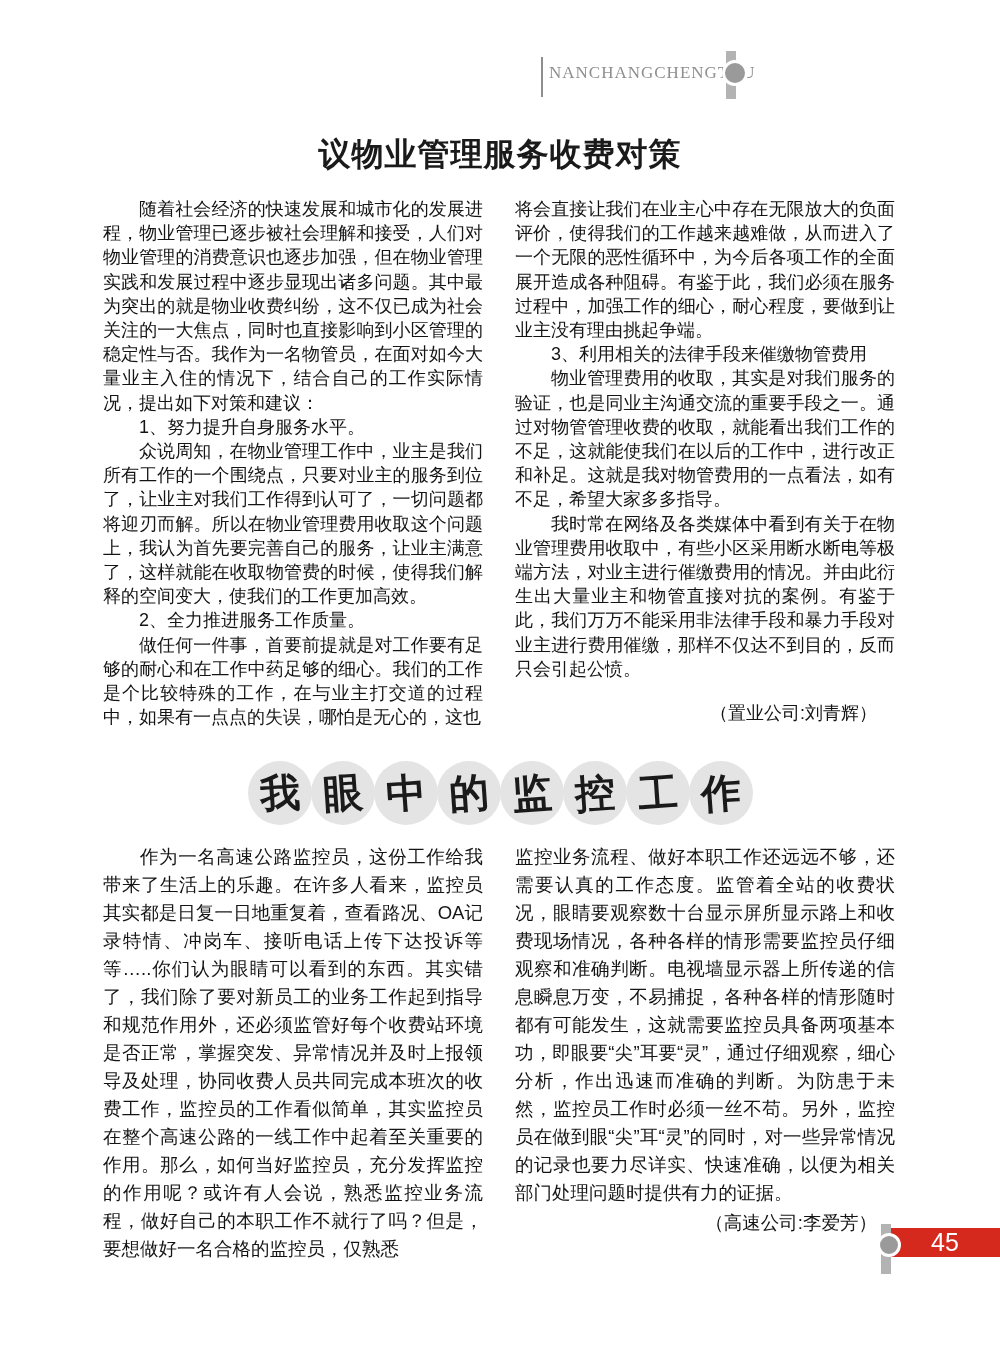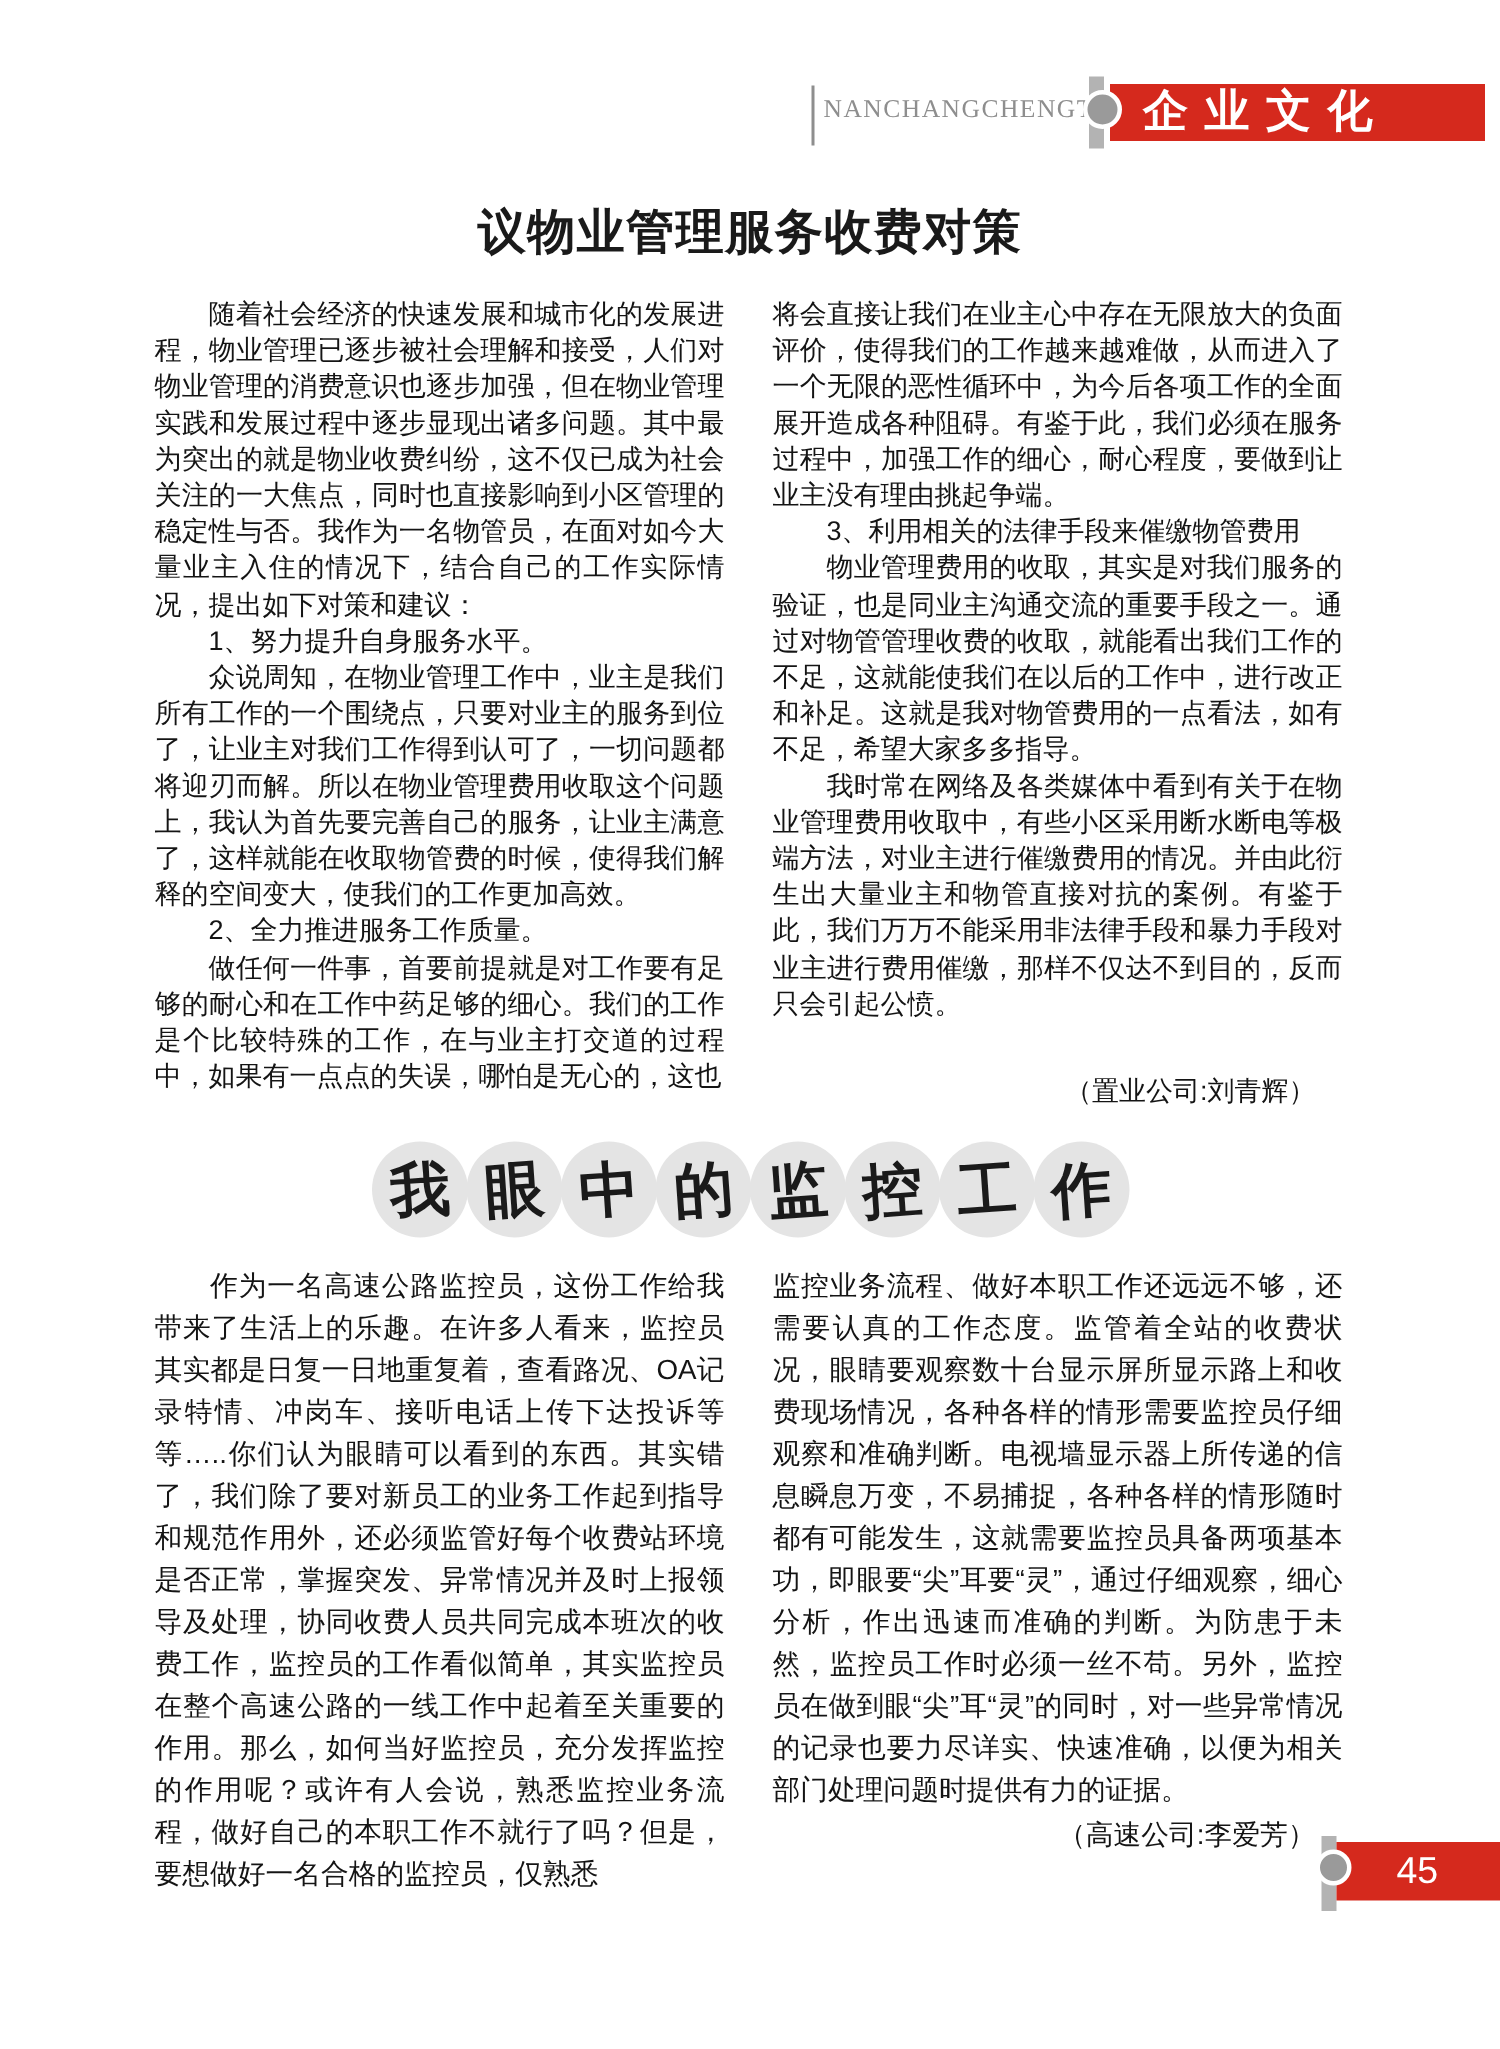--- a/index.html
+++ b/index.html
@@ -56,21 +56,21 @@
     color: #141414;
   }
   .a1 .col p { font-size: 18px; line-height: 24.2px; }
   .a2 .col p { font-size: 18.5px; line-height: 28px; }
   .indent { text-indent: 2em; }
   p.sig {
     text-align: right; text-align-last: right;
     word-break: keep-all;
     padding-right: 18px;
   }
-  .a1 p.sig { margin-top: 34px; }
+  .a1 p.sig { margin-top: 20px; }
   .a2 p.sig { margin-top: 2px; }
 
   
   .title2 {
     left: 0; top: 761px; width: 100%;
     display: flex; justify-content: center;
   }
   .tc {
     width: 64px; height: 64px; margin: 0 -0.5px;
     border-radius: 50%;
@@ -80,43 +80,40 @@
   .tc i {
     font-style: normal;
     font-family: "Liberation Serif", serif;
     font-weight: bold; font-size: 40px; color: #1a1a1a;
     transform: rotate(-4deg);
   }
 
   
   .ft-bar { left: 881px; top: 1224px; width: 10px; height: 50px; background: var(--bar-gray, #b3b3b3); }
   .ft-red {
-    left: 891px; top: 1228px; width: 109px; height: 39px;
+    left: 891px; top: 1228px; width: 109px; height: 29px;
     background: var(--accent-red, #d5291d);
     color: #fff; display: flex; align-items: center;
     padding-left: 40px; font-size: 25px; z-index: 2;
   }
   .ft-circle {
     left: 877px; top: 1233px; width: 24px; height: 24px;
     border-radius: 50%; background: var(--circle-gray, #9a9a9a);
     border: 3px solid #fff; z-index: 3;
   }
 </style>
 </head>
 <body>
 
 <div class="page">
 
   <div class="abs jr-rule"></div>
   <div class="abs jr-name">NANCHANGCHENGTOU</div>
   <div class="abs hd-bar"></div>
   <div class="abs hd-circle"></div>
-  <div class="abs hd-red">
-    <span>企业文化</span>
-  </div>
 
   <h1 class="abs title1">议物业管理服务收费对策</h1>
 
   <section class="abs cols a1">
     <div class="col">
       <p class="indent">随着社会经济的快速发展和城市化的发展进程，物业管理已逐步被社会理解和接受，人们对物业管理的消费意识也逐步加强，但在物业管理实践和发展过程中逐步显现出诸多问题。其中最为突出的就是物业收费纠纷，这不仅已成为社会关注的一大焦点，同时也直接影响到小区管理的稳定性与否。我作为一名物管员，在面对如今大量业主入住的情况下，结合自己的工作实际情况，提出如下对策和建议：</p>
       <p class="indent">1、努力提升自身服务水平。</p>
       <p class="indent">众说周知，在物业管理工作中，业主是我们所有工作的一个围绕点，只要对业主的服务到位了，让业主对我们工作得到认可了，一切问题都将迎刃而解。所以在物业管理费用收取这个问题上，我认为首先要完善自己的服务，让业主满意了，这样就能在收取物管费的时候，使得我们解释的空间变大，使我们的工作更加高效。</p>
       <p class="indent">2、全力推进服务工作质量。</p>
       <p class="indent">做任何一件事，首要前提就是对工作要有足够的耐心和在工作中药足够的细心。我们的工作是个比较特殊的工作，在与业主打交道的过程中，如果有一点点的失误，哪怕是无心的，这也</p>

